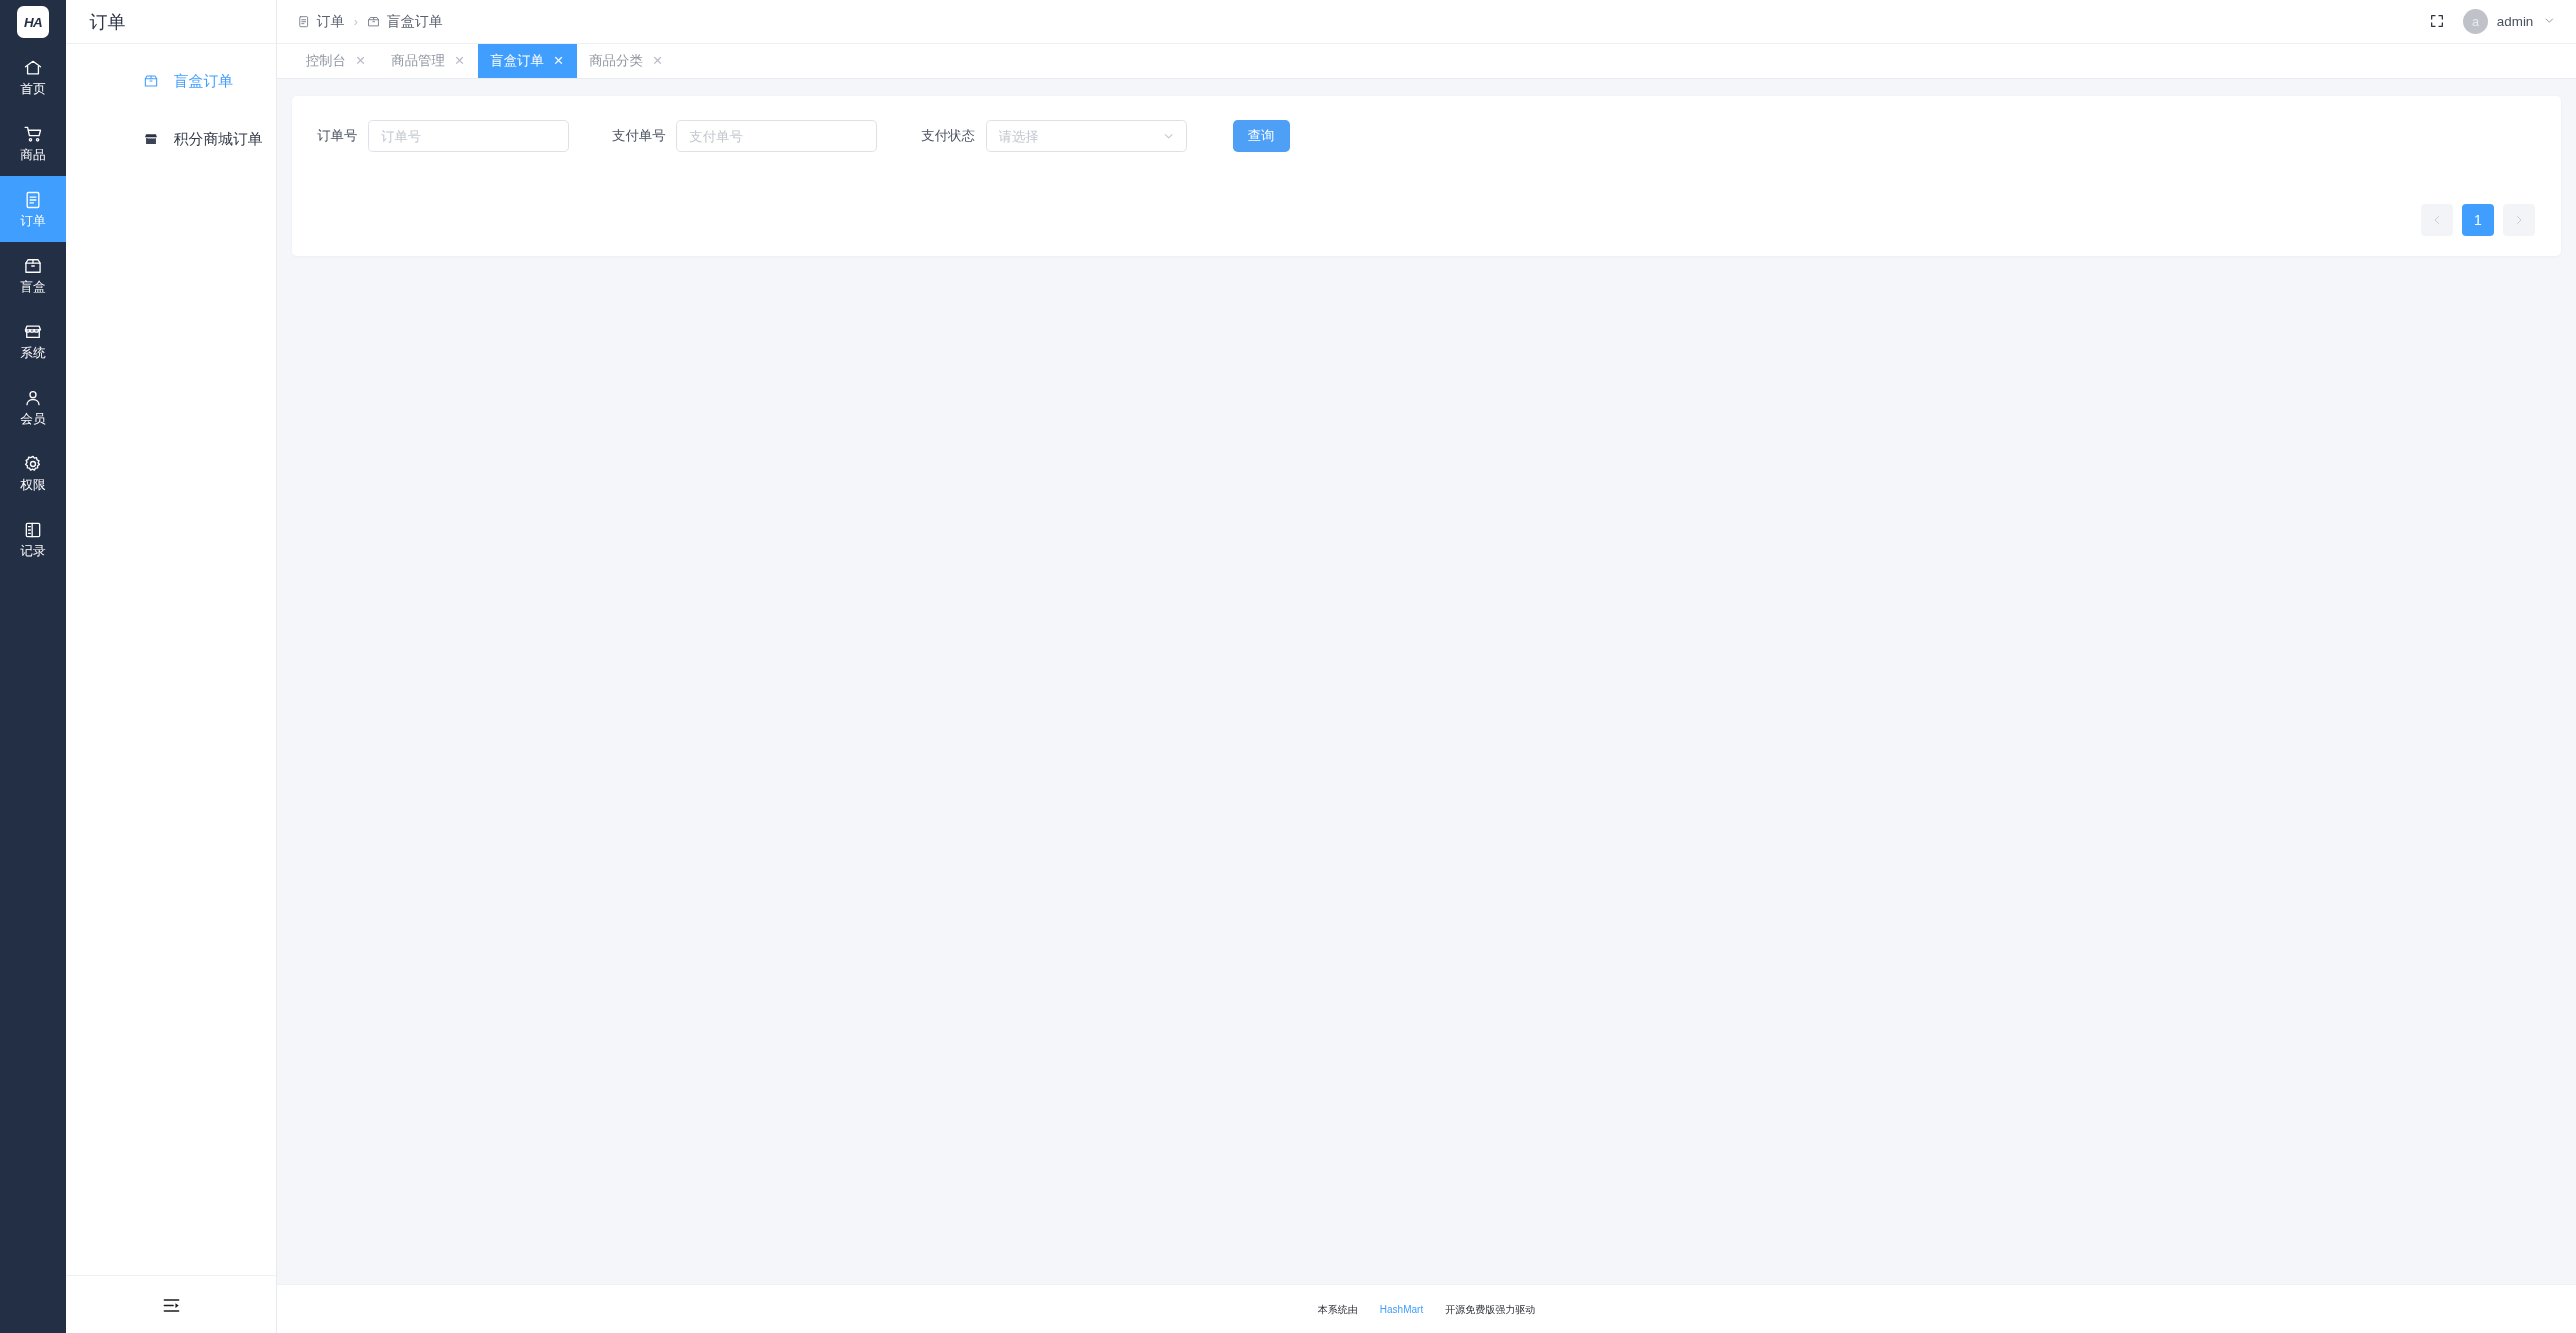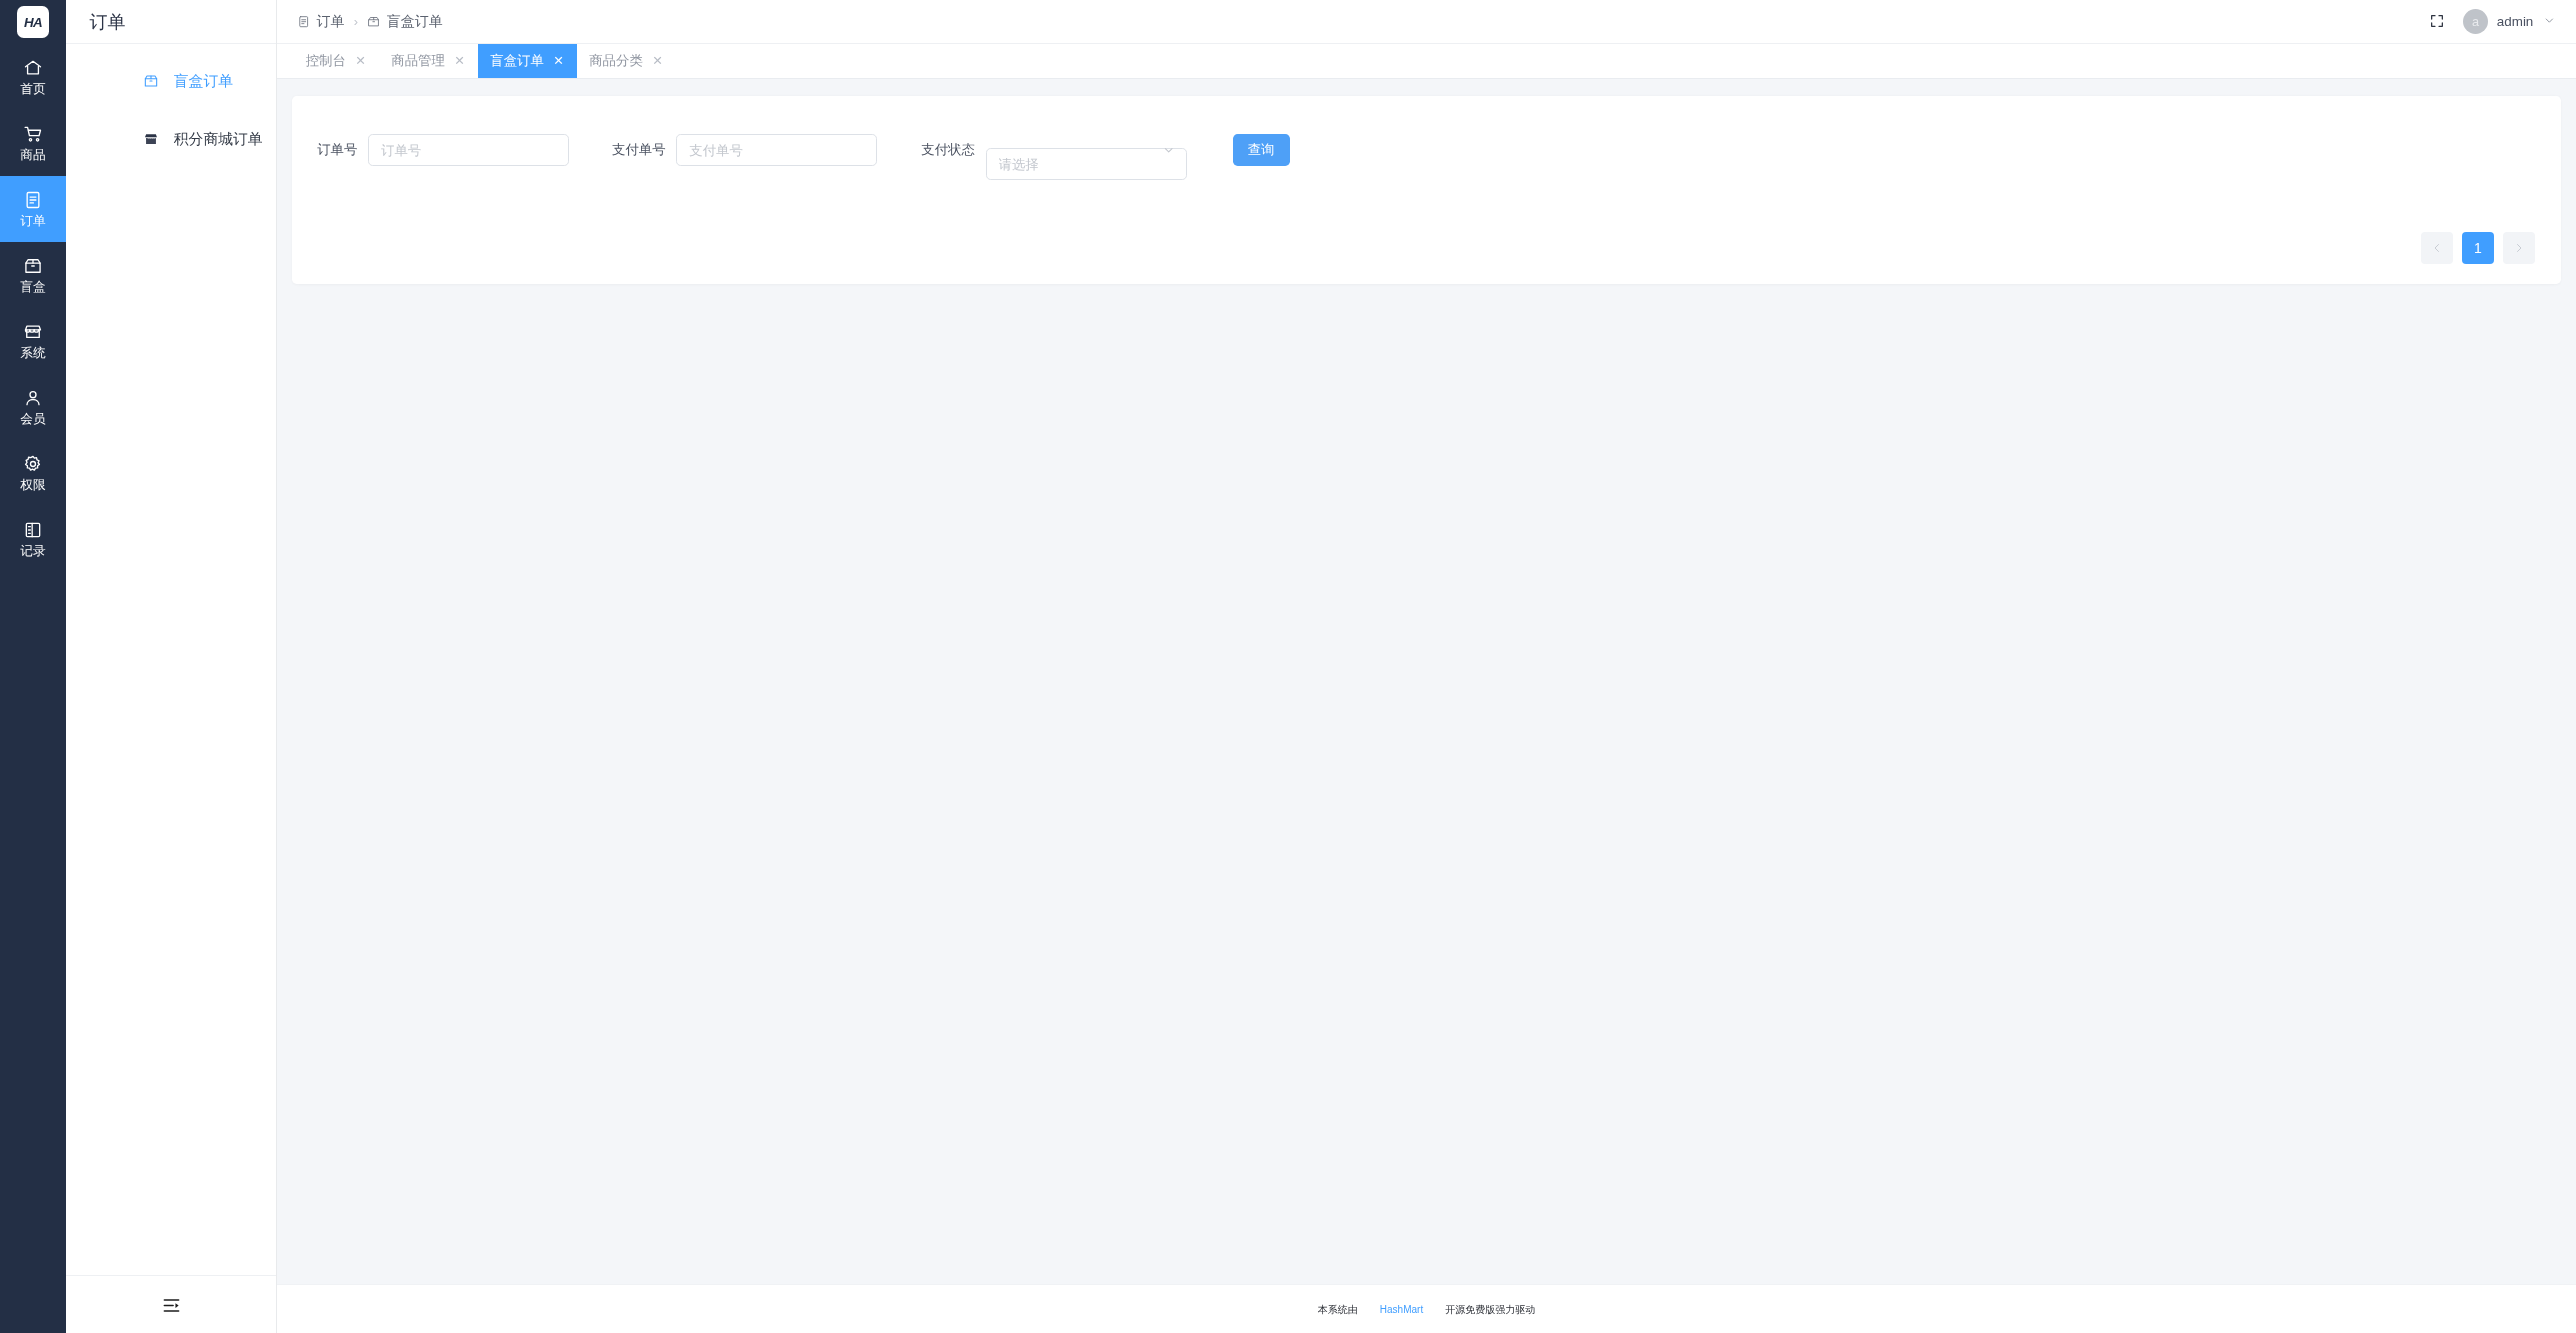--- a/index.html
+++ b/index.html
@@ -247,21 +247,21 @@
     font-size: 13.4px;
     color: #3b4250;
     padding: 0 12px;
     font-family: "Liberation Sans", sans-serif;
     outline: none;
   }
   .inp::placeholder { color: #c3c7ce; }
   .field.gap-a { margin-left: 43px; }
   .field.gap-b { margin-left: 44px; }
   .select-wrap { position: relative; width: 201px; }
-  .select-wrap .inp { width: 201px; padding-right: 29.5px; margin-top: 28px; }
+  .select-wrap .inp { width: 201px; padding-right: 29.5px; }
   .select-chev {
     position: absolute;
     right: 11.4px; top: 50%;
     transform: translateY(-50%);
     pointer-events: none;
     color: #c3c7ce;
     display: flex;
   }
   .select-chev svg { width: 13.4px; height: 13.4px; display:block; }
   .btn-primary {

